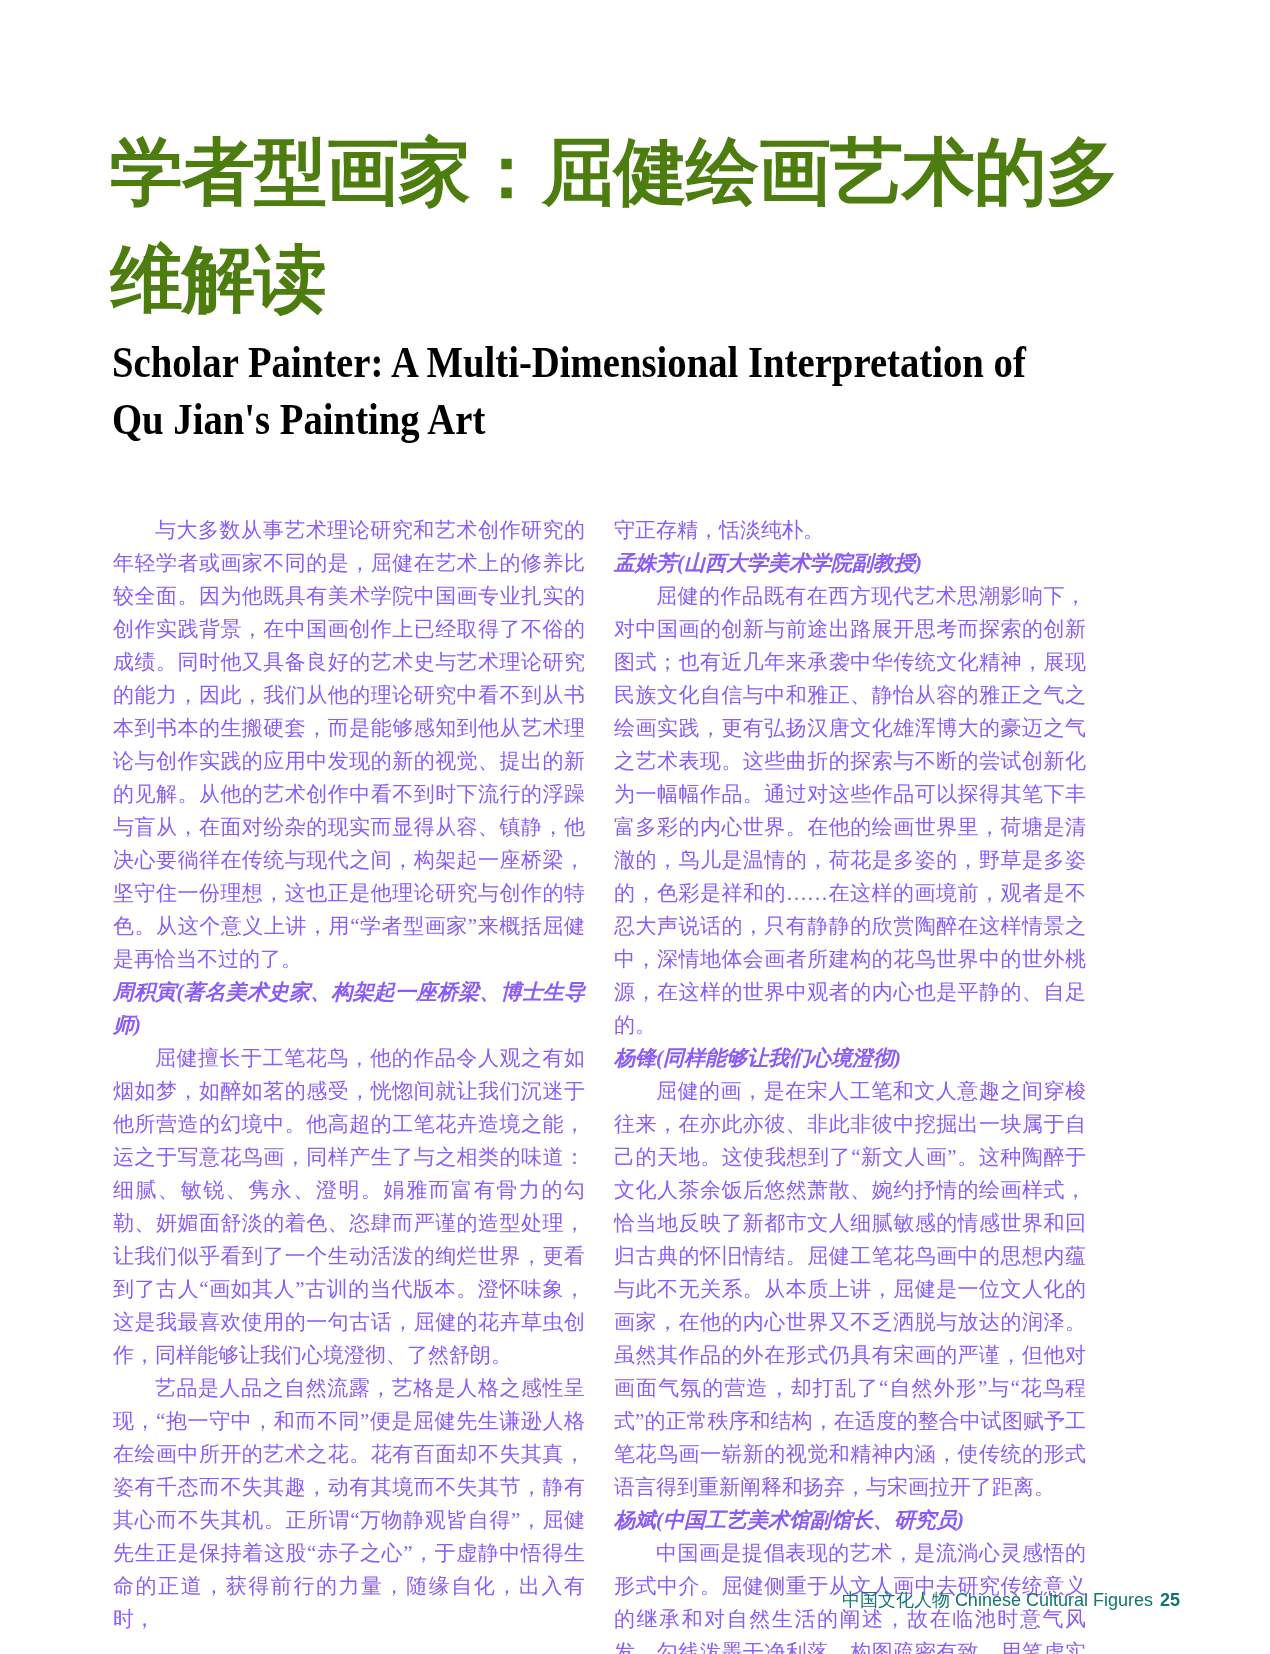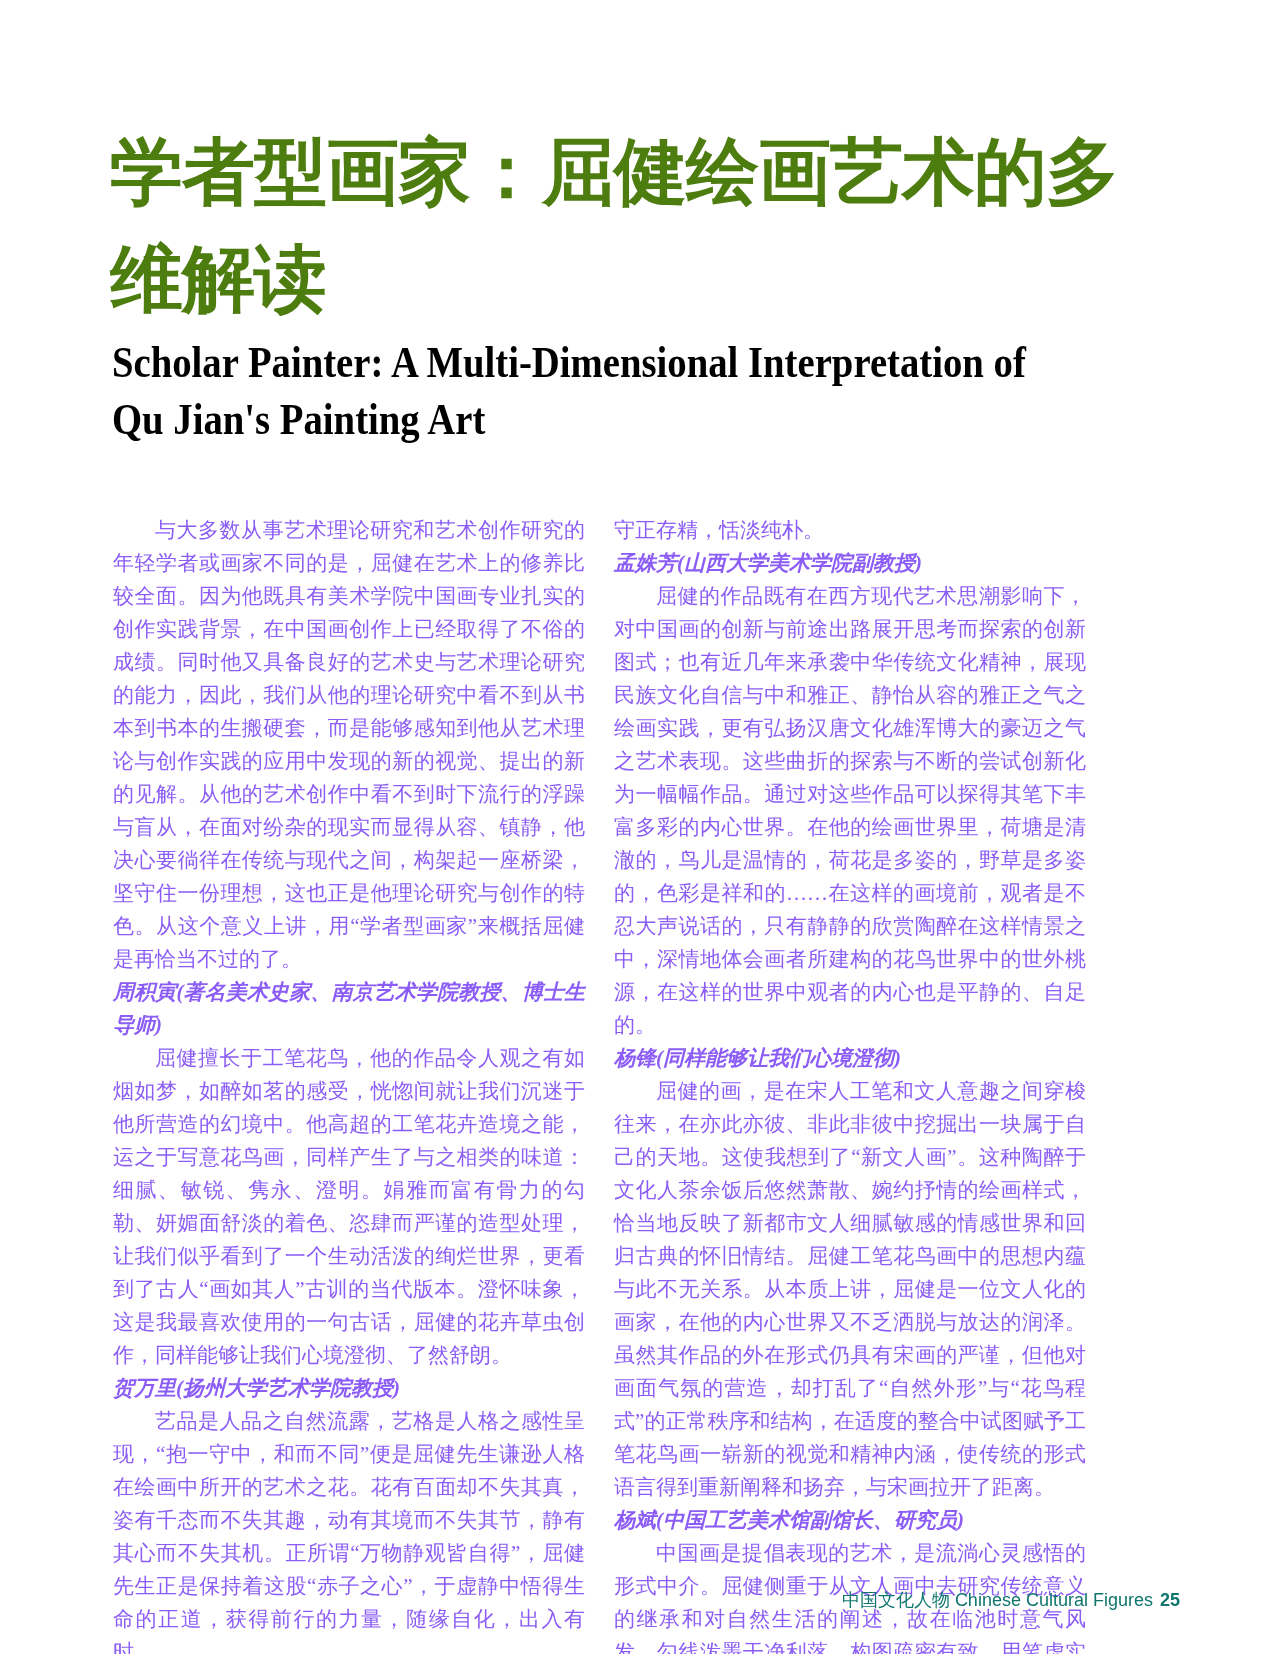--- a/index.html
+++ b/index.html
@@ -97,23 +97,22 @@
 
   <h2 class="title-en">
     <span class="line">Scholar Painter: A Multi-Dimensional Interpretation of</span>
     <span class="line">Qu Jian's Painting Art</span>
   </h2>
 
   <div class="columns">
 
     <div class="col">
       <p class="para">与大多数从事艺术理论研究和艺术创作研究的年轻学者或画家不同的是，屈健在艺术上的修养比较全面。因为他既具有美术学院中国画专业扎实的创作实践背景，在中国画创作上已经取得了不俗的成绩。同时他又具备良好的艺术史与艺术理论研究的能力，因此，我们从他的理论研究中看不到从书本到书本的生搬硬套，而是能够感知到他从艺术理论与创作实践的应用中发现的新的视觉、提出的新的见解。从他的艺术创作中看不到时下流行的浮躁与盲从，在面对纷杂的现实而显得从容、镇静，他决心要徜徉在传统与现代之间，构架起一座桥梁，坚守住一份理想，这也正是他理论研究与创作的特色。从这个意义上讲，用“学者型画家”来概括屈健是再恰当不过的了。</p>
-      <p class="attrib">周积寅(著名美术史家、南京艺术学院教授、博士生导师)</p>
+      <p class="attrib">周积寅(著名美术史家、构架起一座桥梁、博士生导师)</p>
       <p class="para">屈健擅长于工笔花鸟，他的作品令人观之有如烟如梦，如醉如茗的感受，恍惚间就让我们沉迷于他所营造的幻境中。他高超的工笔花卉造境之能，运之于写意花鸟画，同样产生了与之相类的味道：细腻、敏锐、隽永、澄明。娟雅而富有骨力的勾勒、妍媚面舒淡的着色、恣肆而严谨的造型处理，让我们似乎看到了一个生动活泼的绚烂世界，更看到了古人“画如其人”古训的当代版本。澄怀味象，这是我最喜欢使用的一句古话，屈健的花卉草虫创作，同样能够让我们心境澄彻、了然舒朗。</p>
-      <p class="attrib">贺万里(扬州大学艺术学院教授)</p>
       <p class="para">艺品是人品之自然流露，艺格是人格之感性呈现，“抱一守中，和而不同”便是屈健先生谦逊人格在绘画中所开的艺术之花。花有百面却不失其真，姿有千态而不失其趣，动有其境而不失其节，静有其心而不失其机。正所谓“万物静观皆自得”，屈健先生正是保持着这股“赤子之心”，于虚静中悟得生命的正道，获得前行的力量，随缘自化，出入有时，</p>
     </div>
 
     <div class="col">
       <p class="para-cont">守正存精，恬淡纯朴。</p>
       <p class="attrib">孟姝芳(山西大学美术学院副教授)</p>
       <p class="para">屈健的作品既有在西方现代艺术思潮影响下，对中国画的创新与前途出路展开思考而探索的创新图式；也有近几年来承袭中华传统文化精神，展现民族文化自信与中和雅正、静怡从容的雅正之气之绘画实践，更有弘扬汉唐文化雄浑博大的豪迈之气之艺术表现。这些曲折的探索与不断的尝试创新化为一幅幅作品。通过对这些作品可以探得其笔下丰富多彩的内心世界。在他的绘画世界里，荷塘是清澈的，鸟儿是温情的，荷花是多姿的，野草是多姿的，色彩是祥和的……在这样的画境前，观者是不忍大声说话的，只有静静的欣赏陶醉在这样情景之中，深情地体会画者所建构的花鸟世界中的世外桃源，在这样的世界中观者的内心也是平静的、自足的。</p>
       <p class="attrib">杨锋(同样能够让我们心境澄彻)</p>
       <p class="para">屈健的画，是在宋人工笔和文人意趣之间穿梭往来，在亦此亦彼、非此非彼中挖掘出一块属于自己的天地。这使我想到了“新文人画”。这种陶醉于文化人茶余饭后悠然萧散、婉约抒情的绘画样式，恰当地反映了新都市文人细腻敏感的情感世界和回归古典的怀旧情结。屈健工笔花鸟画中的思想内蕴与此不无关系。从本质上讲，屈健是一位文人化的画家，在他的内心世界又不乏洒脱与放达的润泽。虽然其作品的外在形式仍具有宋画的严谨，但他对画面气氛的营造，却打乱了“自然外形”与“花鸟程式”的正常秩序和结构，在适度的整合中试图赋予工笔花鸟画一崭新的视觉和精神内涵，使传统的形式语言得到重新阐释和扬弃，与宋画拉开了距离。</p>
       <p class="attrib">杨斌(中国工艺美术馆副馆长、研究员)</p>

